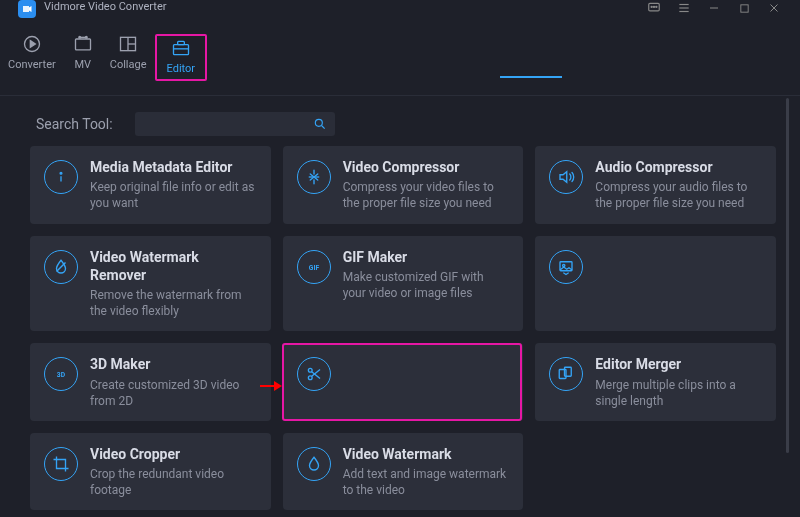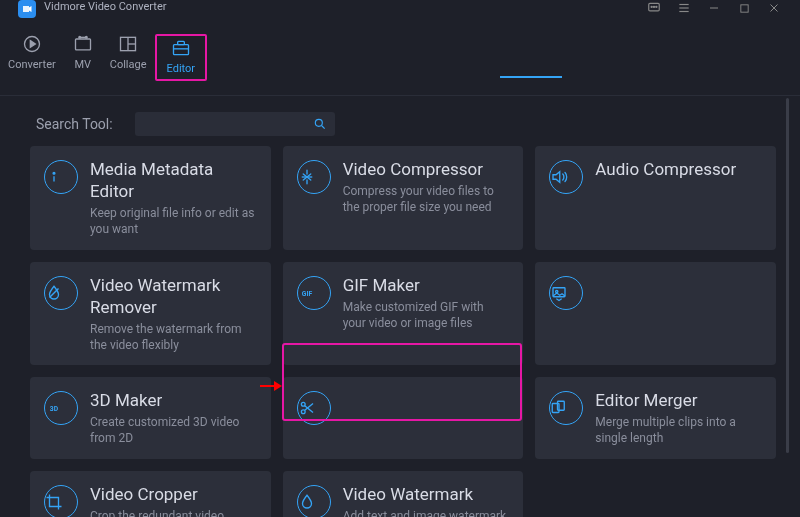--- a/index.html
+++ b/index.html
@@ -17,24 +17,24 @@
 .nav-item.active{border:2px solid #e617a5;border-radius:2px;padding:2px 10px 4px}
 .nav-item.active span{color:#34a4f6}
 .nav-underline{height:2px;background:#34a4f6;width:62px;position:absolute;top:76px;left:500px}
 .search-row{display:flex;align-items:center;padding:16px 30px 10px 36px}
 .search-label{font-size:14px;color:#9ca0ae;margin-right:22px}
 .search-box{flex:1;max-width:200px;background:#2a2d38;height:24px;border-radius:3px;display:flex;align-items:center;padding:0 8px}
 .search-box input{flex:1;background:none;border:none;outline:none;color:#ccc;font-size:11px}
 .grid-wrap{padding:0 24px 0 30px;position:relative}
 .grid{display:grid;grid-template-columns:repeat(3,1fr);gap:12px}
 .card{background:#2c2f3a;border-radius:4px;padding:12px 14px;display:flex;align-items:flex-start;gap:12px;cursor:pointer;min-height:72px}
-.card-icon{width:34px;height:34px;border:1.5px solid #34a4f6;border-radius:50%;flex-shrink:0;display:flex;align-items:center;margin-top:2px}
+.card-icon{width:34px;height:34px;border:1.5px solid #34a4f6;border-radius:50%;flex-shrink:0;display:flex;align-items:center;justify-content:center;margin-top:2px}
 .card-icon svg{width:18px;height:18px}
 .card-text{flex:1}
-.card-title{font-size:17px;font-weight:400;color:#d9dce6;margin-bottom:3px;line-height:1.3}
+.card-title{font-size:14px;font-weight:700;color:#d9dce6;margin-bottom:3px;line-height:1.3}
 .card-desc{font-size:12px;color:#8a8e9c;line-height:1.35}
 .highlight-box{position:absolute;border:2.5px solid #e617a5;border-radius:3px;pointer-events:none}
 .hl-enhancer{top:197px;left:282px;width:240px;height:78px}
 .arrow{position:absolute;left:260px;top:230px;color:#ff0000;font-size:18px;pointer-events:none}
 .scrollbar{position:absolute;right:11px;top:98px;width:3px;height:355px;background:#3a3d48;border-radius:2px}
 </style>
 </head>
 <body>
 
 <div class="titlebar">
@@ -158,20 +158,21 @@
 
     <div class="card">
       <div class="card-icon">
           <svg viewBox="0 0 24 24" fill="none" stroke="#34a4f6" stroke-width="1.8">
             <path d="M4 9v6h4l5 4V5L8 9H4z"></path>
             <path d="M17 8c2 2 2 6 0 8M20 6c3 3 3 9 0 12" stroke-linecap="round"></path>
           </svg>
         </div>
       <div class="card-text">
           <div class="card-title">Audio Compressor</div>
+          <div class="card-desc">Compress your audio files to the proper file size you need</div>
         </div>
     </div>
 
     <div class="card">
       <div class="card-icon">
           <svg viewBox="0 0 24 24" fill="none" stroke="#34a4f6" stroke-width="1.8">
             <path d="M12 3c4 5 6 8 6 11a6 6 0 11-12 0c0-3 2-6 6-11z"></path>
             <line x1="6" y1="18" x2="18" y2="6"></line>
           </svg>
         </div>

